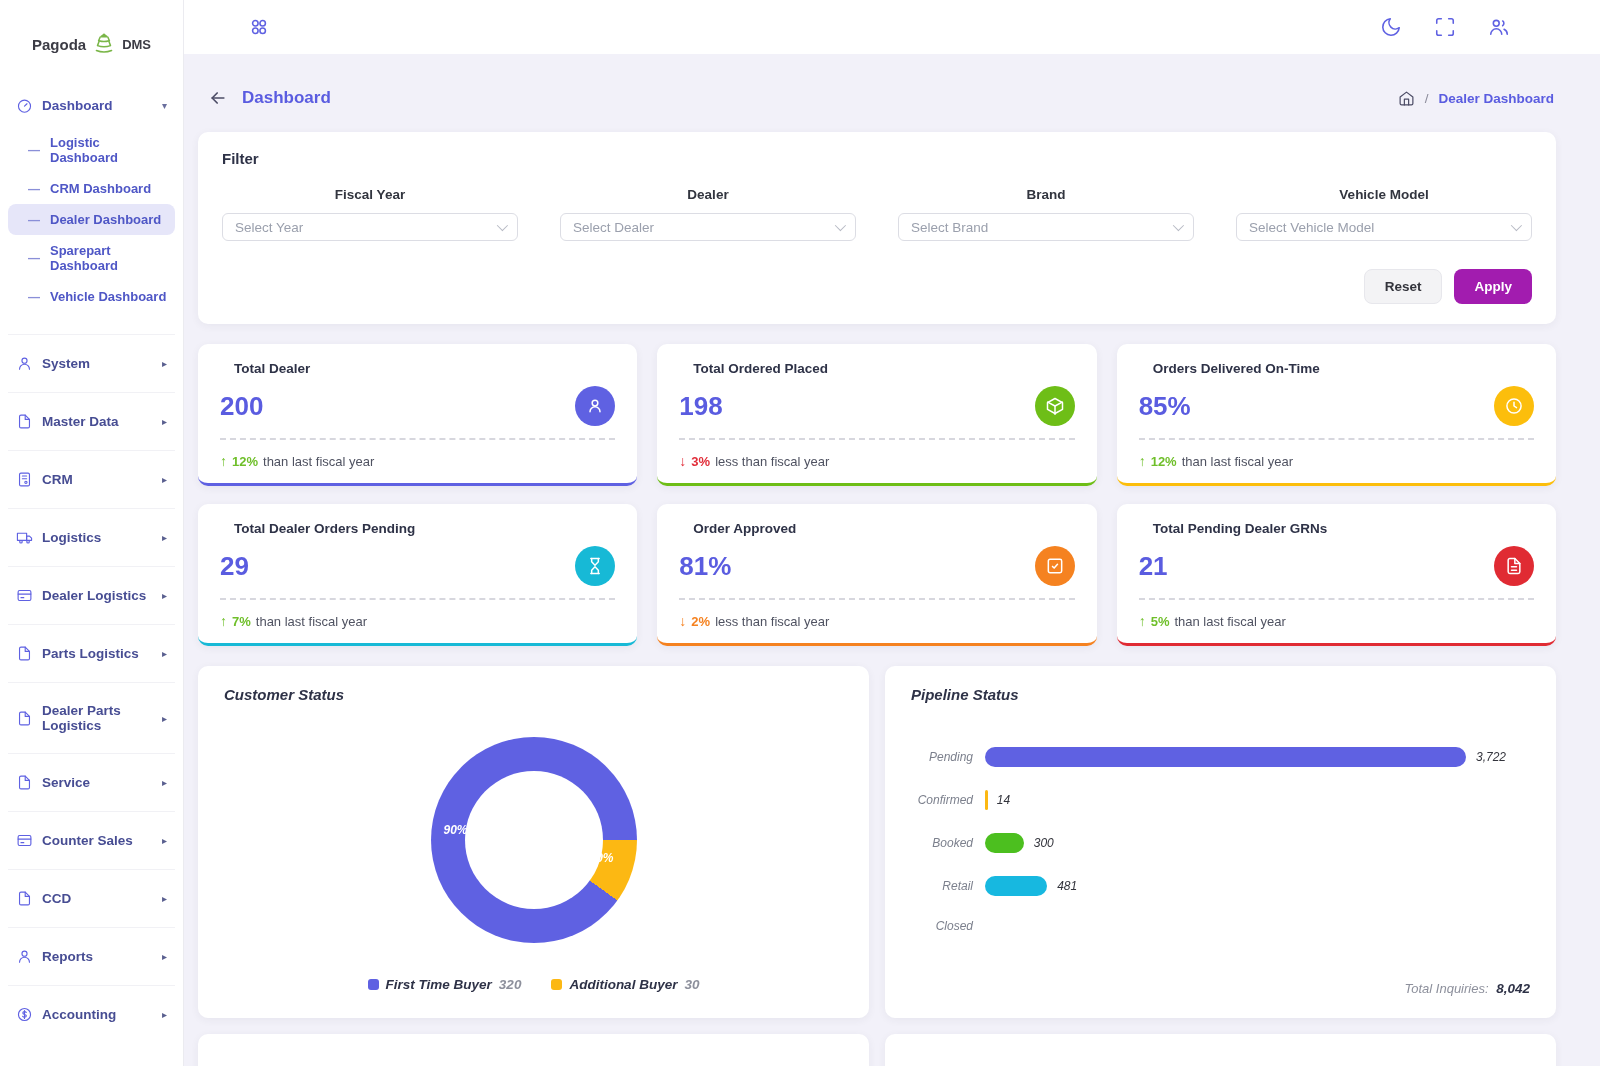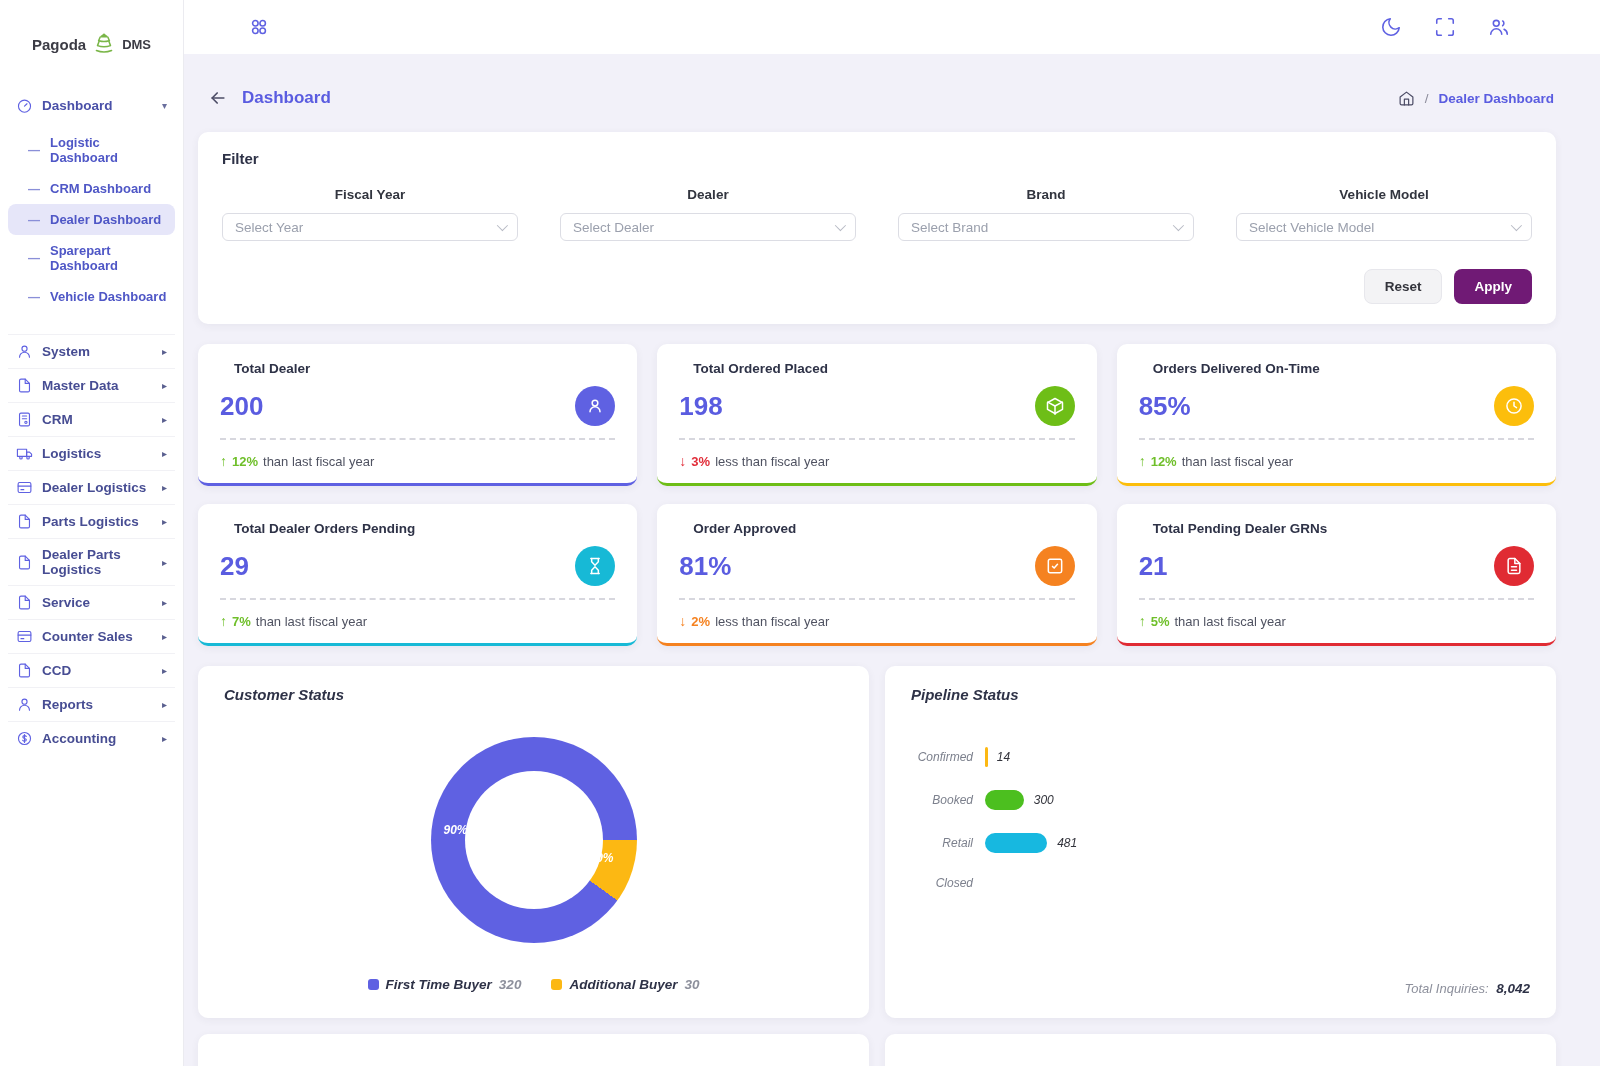--- a/index.html
+++ b/index.html
@@ -13,21 +13,21 @@
   .logo-right { font-size:13px; font-weight:700; color:#3c3c45; }
   .nav { padding:0 8px; }
   .nav-group-head { display:flex; align-items:center; gap:9px; padding:9px 8px; cursor:pointer; }
   .nav-group-head .nav-label { font-size:13.5px; font-weight:600; color:#4a50a8; flex:1; }
   .chev { font-size:10px; color:#6a6f9e; }
   .subnav { padding:4px 0 10px; }
   .subitem { display:flex; align-items:center; gap:10px; padding:8px 8px 8px 20px; border-radius:8px; cursor:pointer; }
   .subitem .dash { color:#8a8fd8; font-weight:700; font-size:12px; }
   .subitem .sub-label { font-size:13px; font-weight:600; color:#4f57c6; }
   .subitem.active { background:#e6e6f9; }
-  .nav-item { display:flex; align-items:center; gap:9px; padding:8px 8px; border-top:1px solid #f1f1f5; cursor:pointer; }
+  .nav-item { display:flex; align-items:center; gap:9px; padding:20px 8px; border-top:1px solid #f1f1f5; cursor:pointer; }
   .nav-item:first-of-type { border-top:none; }
   .nav-item .nav-label { font-size:13.5px; font-weight:600; color:#474d93; flex:1; }
   .nav-item .arrow, .spacer-arrow { color:#595f8f; font-size:10px; }
   .nav-sep { height:12px; }
   .icon-svg { width:17px; height:17px; stroke:#5f61e2; fill:none; stroke-width:1.6; stroke-linecap:round; stroke-linejoin:round; flex-shrink:0; }
 
   
   .main { flex:1; display:flex; flex-direction:column; height:100%; min-width:0; }
   .topbar { height:54px; background:#fff; display:flex; align-items:center; justify-content:space-between; padding:0 90px 0 64px; flex-shrink:0; }
   .top-ic { width:22px; height:22px; stroke:#5f61e2; fill:none; stroke-width:1.7; stroke-linecap:round; stroke-linejoin:round; cursor:pointer; }
@@ -50,21 +50,21 @@
   .filter-card { padding:18px 24px 20px; }
   .filter-title { font-size:15px; font-weight:700; color:#2e3247; }
   .filter-grid { display:grid; grid-template-columns:repeat(4,1fr); gap:42px; margin-top:20px;text-align:center; }
   .f-label { display:block; font-size:13.5px; font-weight:700; color:#32353f; margin-bottom:11px; }
   .select-box { height:28px; border:1px solid #dcdde4; border-radius:6px; display:flex; align-items:center; justify-content:space-between; padding:0 12px; cursor:pointer; background:#fff; }
   .select-ph { font-size:13.5px; color:#9ba0ad; }
   .select-chev { width:8px; height:8px; border-right:1.5px solid #b7bac4; border-bottom:1.5px solid #b7bac4; transform:rotate(45deg) translateY(-2px); }
   .filter-actions { display:flex; justify-content:flex-end; gap:12px; margin-top:28px; }
   .btn { border:none; border-radius:8px; font-family:inherit; font-size:13.5px; font-weight:700; padding:9px 20px; cursor:pointer; }
   .btn-reset { background:#f3f3f5; color:#33343c; border:1px solid #e7e7ec; }
-  .btn-apply { background:#701a75; color:#fff; }
+  .btn-apply { background:#a21caf; color:#fff; }
 
   
   .stats-grid { display:grid; grid-template-columns:repeat(3,1fr); gap:20px; margin-top:20px; }
   .stat-card { border-bottom:3px solid #5f61e2; padding:17px 22px 0; height:142px; }
   .stat-title { font-size:13.5px; font-weight:700; color:#2e3247;margin-left:14px; }
   .stat-mid { display:flex; align-items:center; justify-content:space-between; margin-top:10px; }
   .stat-value { font-size:26px; font-weight:700; color:#5a5ce0; }
   .stat-ic { width:40px; height:40px; border-radius:50%; background:#5f61e2; display:flex; align-items:center; justify-content:center; flex-shrink:0; }
   .stat-ic svg { width:20px; height:20px; stroke:#fff; fill:none; stroke-width:1.8; stroke-linecap:round; stroke-linejoin:round; }
   .stat-dash { border:none; border-top:2px dashed #d7d7de; margin-top:12px; }
@@ -480,20 +480,27 @@
             <span class="legend-label">Additional Buyer</span>
             <span class="legend-value">30</span>
           </div>
         </div>
       </div>
 
       <div class="card chart-card">
         <div class="chart-title">Pipeline Status</div>
         <div class="pipe-rows">
           <div class="prow">
+            <span class="plabel">Pending</span>
+            <div class="ptrack">
+                <div class="pbar" style="width: 100%; background: rgb(95, 97, 226);"></div>
+              <span class="pval" style="left: calc(100% + 10px);">3,722</span>
+              </div>
+          </div>
+          <div class="prow">
             <span class="plabel">Confirmed</span>
             <div class="ptrack">
                 <div class="pbar" style="width: 0.376142%; background: rgb(252, 184, 19);"></div>
               <span class="pval" style="left: calc(0.376142% + 10px);">14</span>
               </div>
           </div>
           <div class="prow">
             <span class="plabel">Booked</span>
             <div class="ptrack">
                 <div class="pbar" style="width: 8.06018%; background: rgb(76, 191, 31);"></div>

